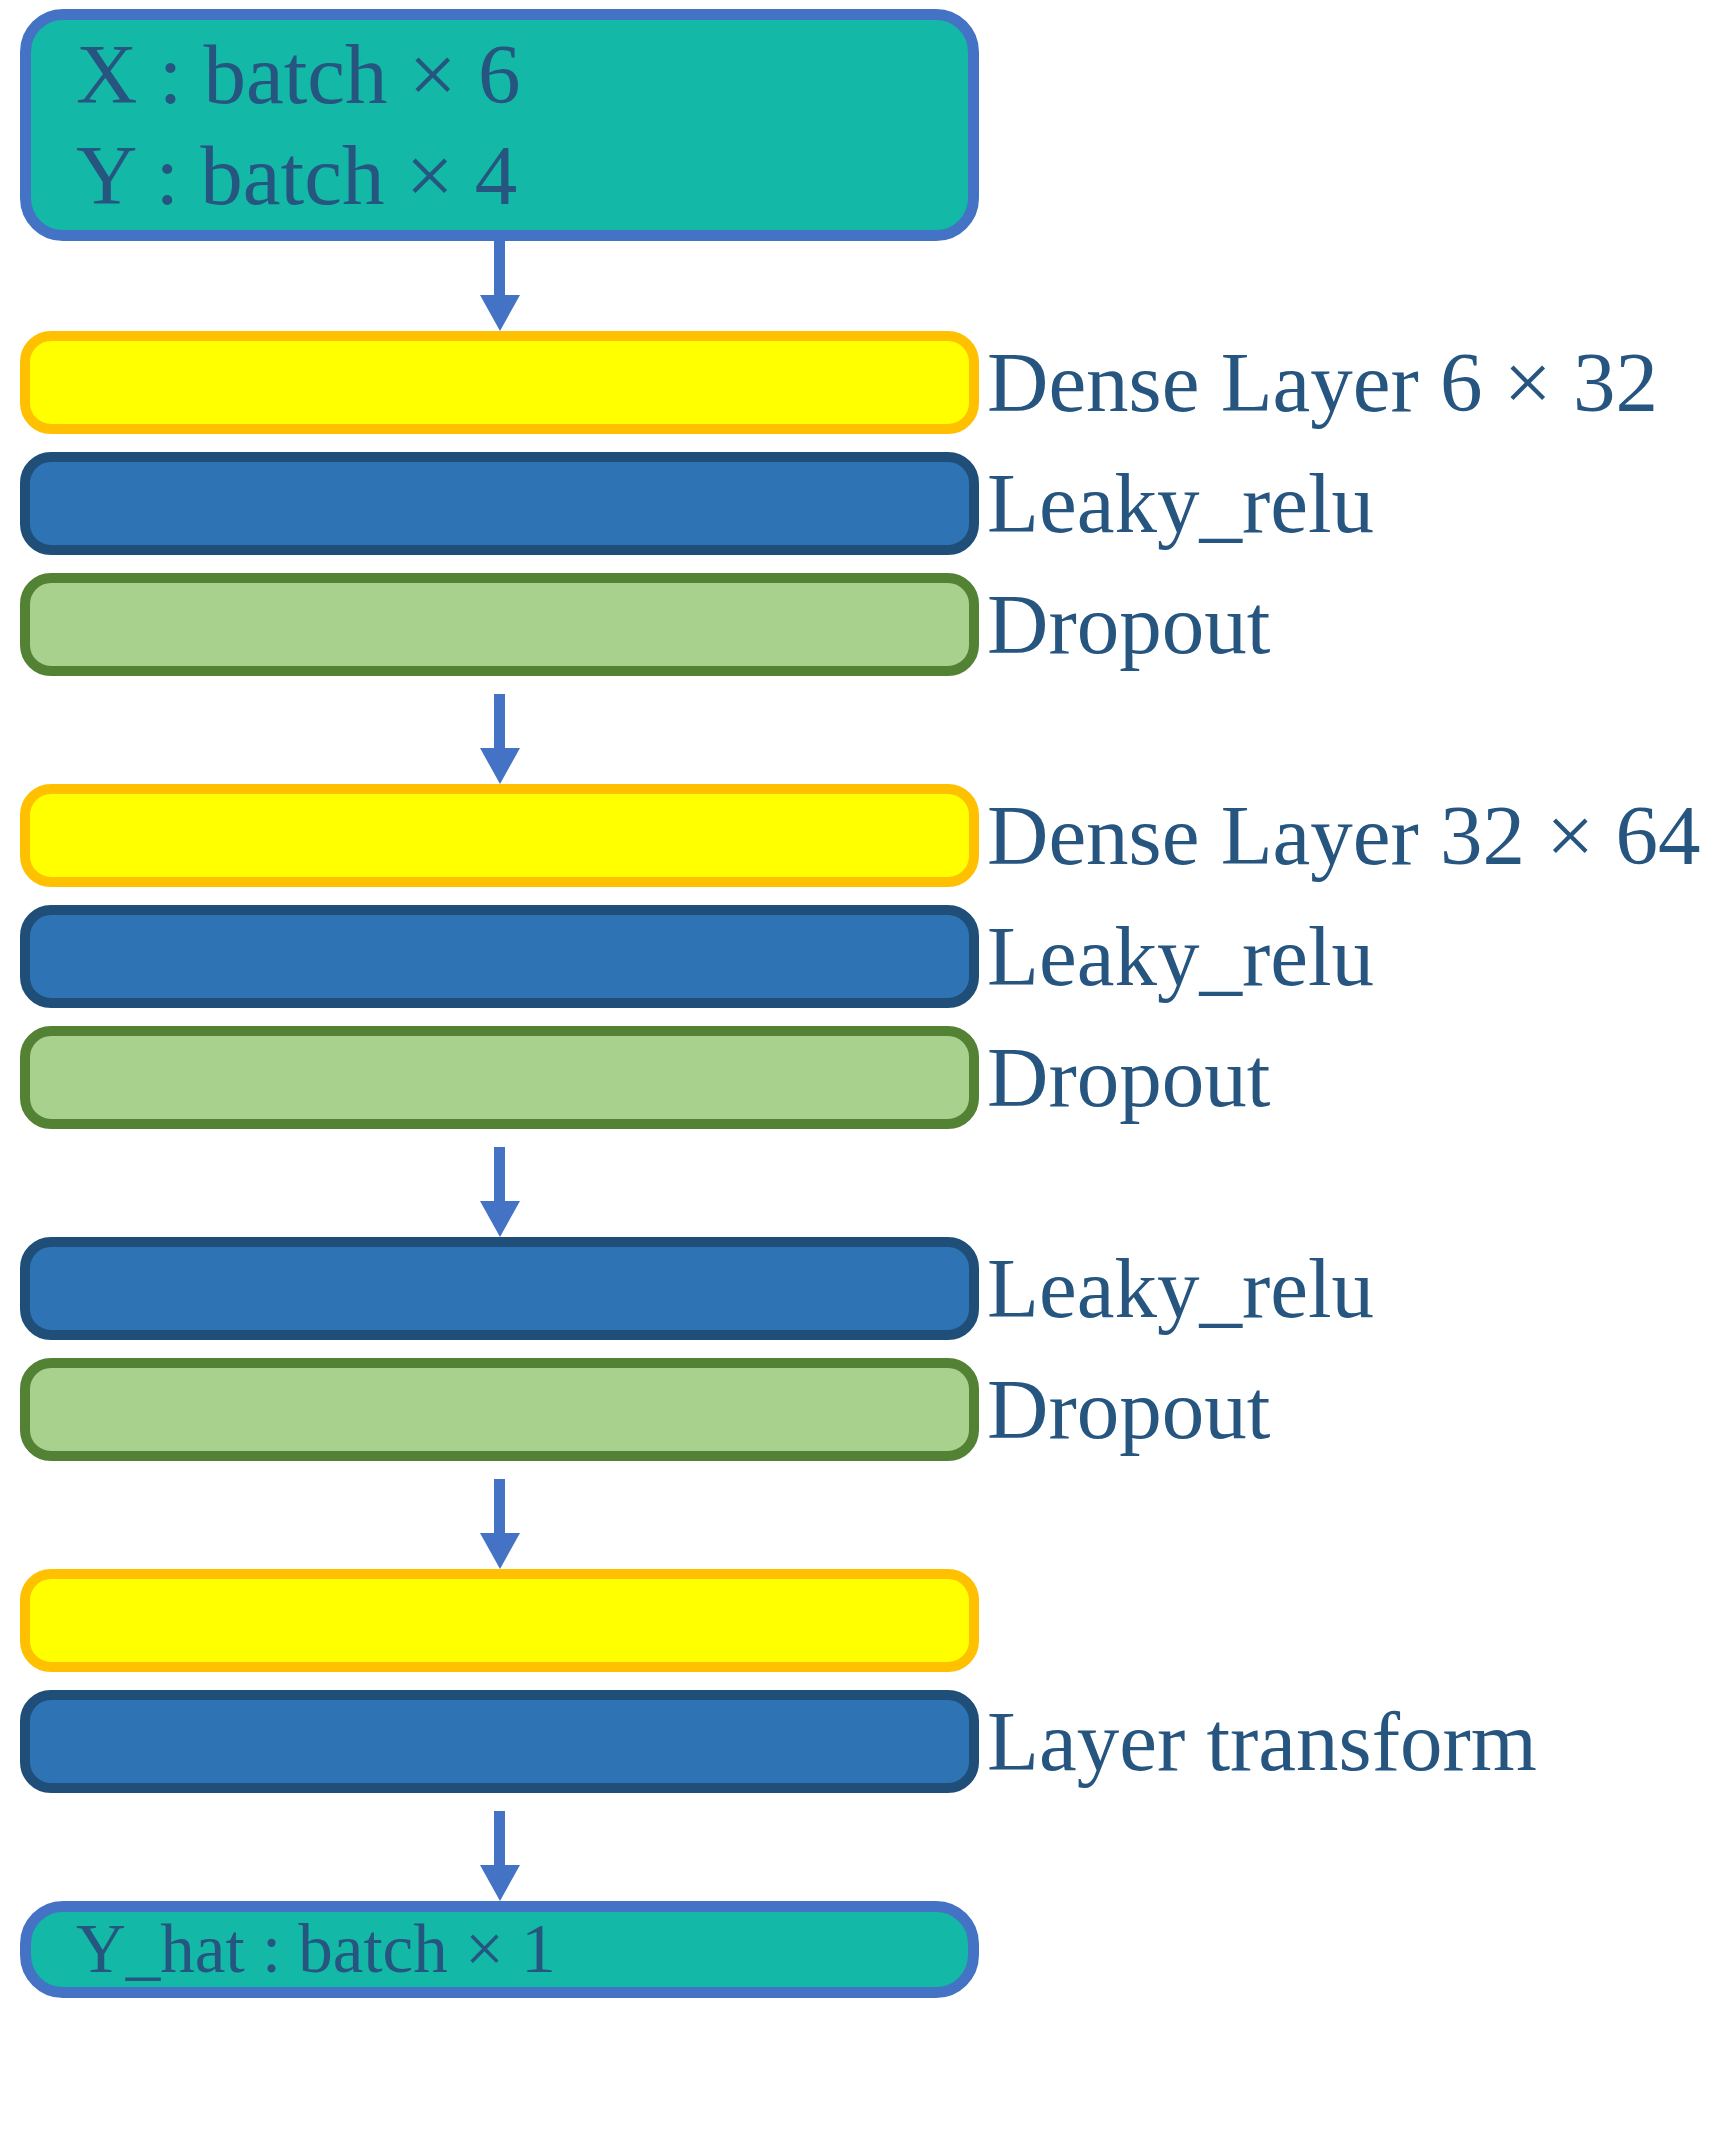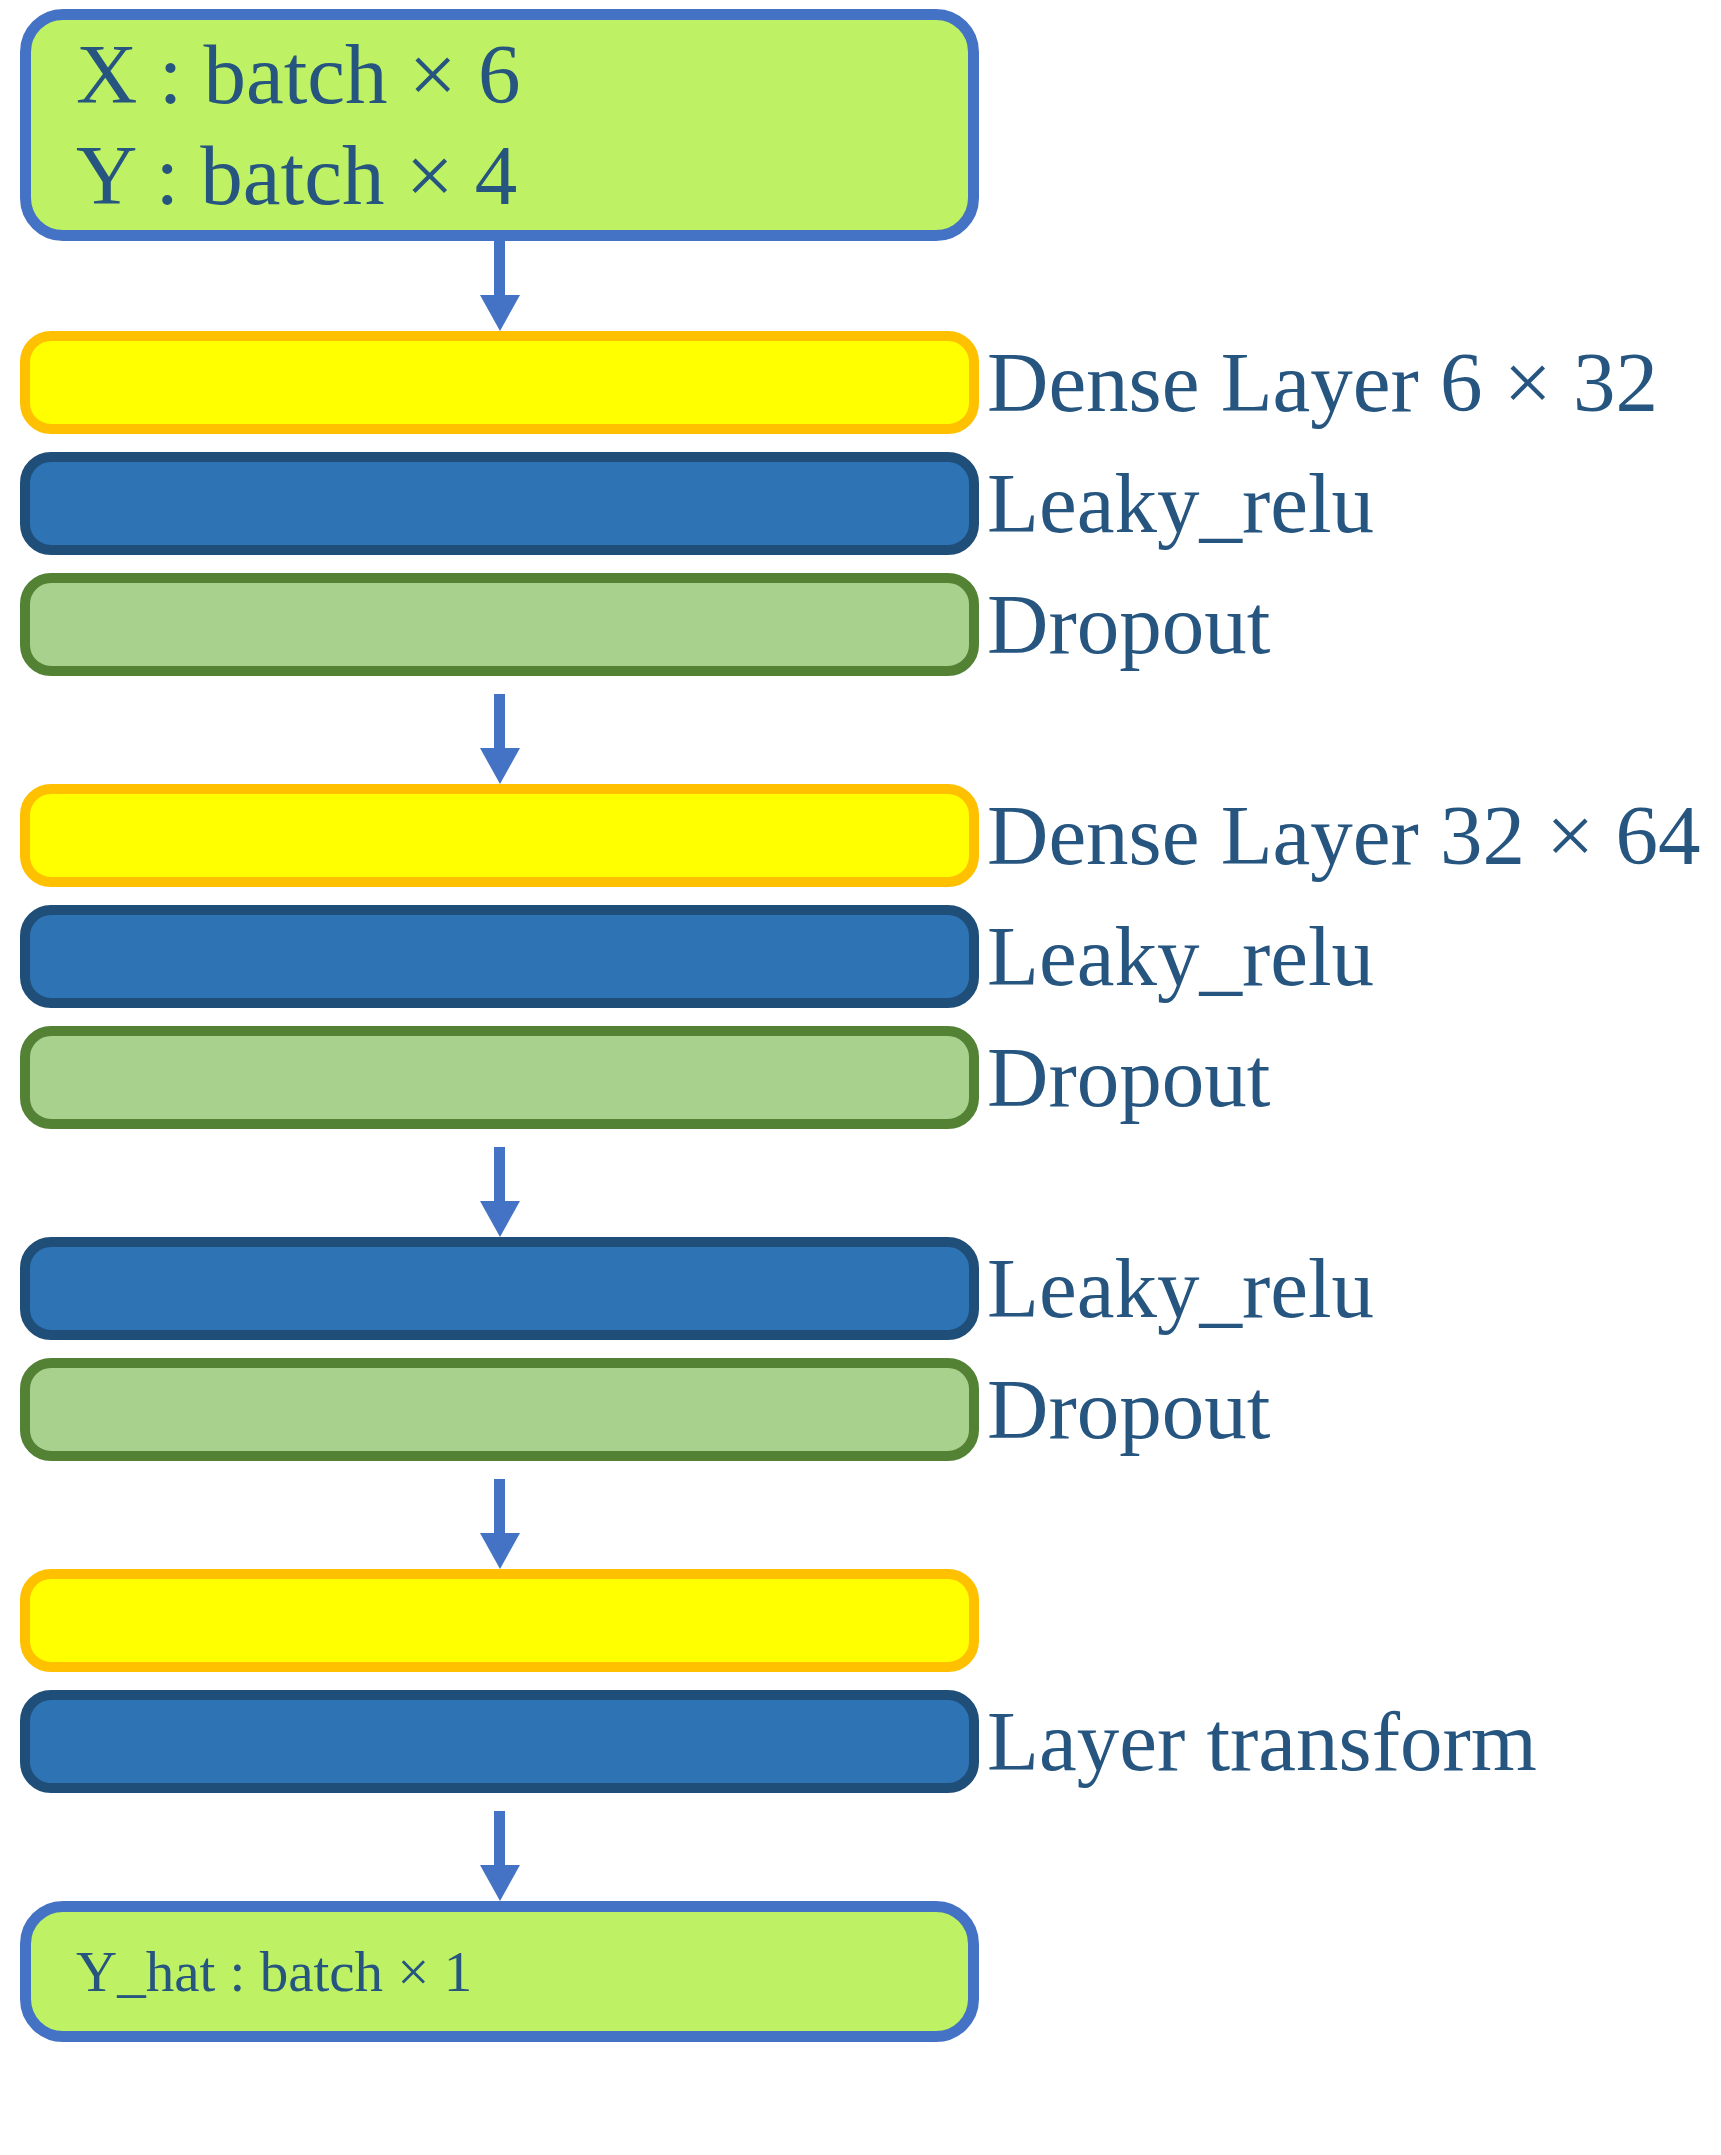--- a/index.html
+++ b/index.html
@@ -27,36 +27,36 @@
     background: #ffffff;
     font-family: "Liberation Serif", serif;
     overflow: hidden;
   }
   .io-box {
     width: 959px;
     box-sizing: border-box;
     margin-left: 20px;
     border: 11.7px solid var(--box-border);
     border-radius: 43px;
-    background: #bef264;
+    background: #14b8a6;
     color: var(--text);
     display: flex;
     flex-direction: column;
     justify-content: center;
     padding-left: 45px;
   }
   .io-box.input {
     height: 232px;
     font-size: 85px;
     line-height: 1.04;
     gap: 12.6px;
   }
   .io-box.output {
-    height: 141px;
-    font-size: 57px;
+    height: 97px;
+    font-size: 69px;
   }
   .arrow-row {
     width: 959px;
     height: 90px;
     margin-left: 20px;
     display: flex;
     justify-content: center;
     align-items: flex-start;
   }
   .arrow {

